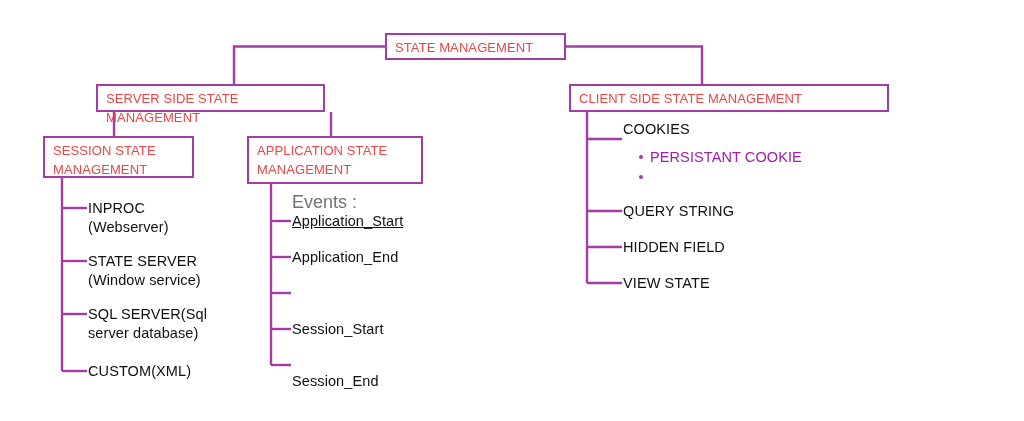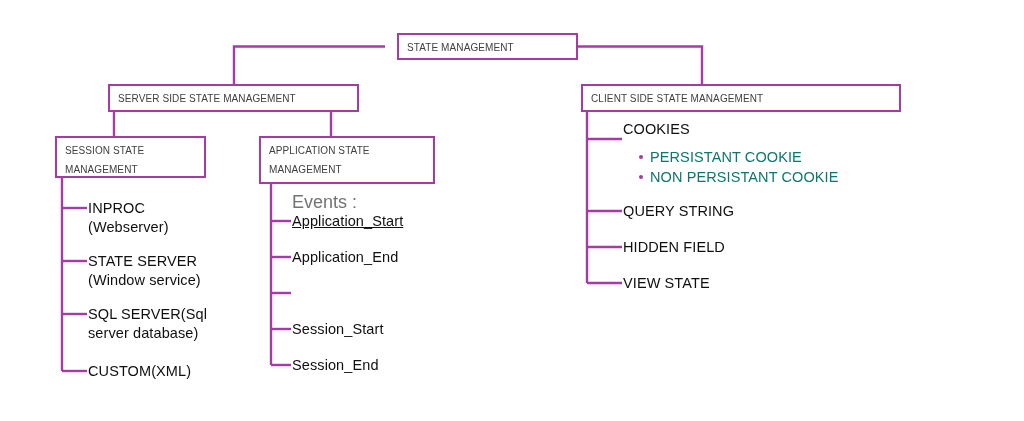--- a/index.html
+++ b/index.html
@@ -26,44 +26,43 @@
     top: 0;
     width: 1024px;
     height: 421px;
     pointer-events: none;
   }
   .node-box {
     position: absolute;
     box-sizing: border-box;
     border: 2px solid #a53ca5;
     background: #ffffff;
-    font-size: 10px;
+    font-size: 13px;
     line-height: 19px;
-    color: #404040;
+    color: #ef4444;
     padding: 3px 7px 3px 8px;
     white-space: pre-line;
     letter-spacing: 0.1px;
-    margin-left: 12px;
   }
   .node-box.center {
     text-align: left;
   }
   .leaf {
     position: absolute;
     font-size: 14.5px;
     line-height: 19px;
     color: #101010;
     white-space: pre-line;
     letter-spacing: 0.1px;
   }
   .sub-list {
     position: absolute;
     font-size: 14.5px;
     line-height: 19.5px;
-    color: #0f766e;
+    color: #a21caf;
     letter-spacing: 0.1px;
   }
   .sub-item {
     display: block;
     white-space: nowrap;
   }
   .bullet-dot {
     display: inline-block;
     width: 4px;
     height: 4px;
@@ -111,21 +110,21 @@
       <path d="M 587 112 L 587 283"></path>
       <path d="M 587 139 L 622 139"></path>
       <path d="M 587 211 L 622 211"></path>
       <path d="M 587 247 L 622 247"></path>
       <path d="M 587 283 L 622 283"></path>
     </g>
   </svg>
 
   <div class="node-box center" style="left:385px; top:33px; width:181px; height:27px;">STATE MANAGEMENT</div>
 
-  <div class="node-box" style="left:96px; top:84px; width:251px; height:28px;">SERVER SIDE STATE MANAGEMENT</div>
+  <div class="node-box" style="left:96px; top:84px; width:229px; height:28px;">SERVER SIDE STATE MANAGEMENT</div>
 
   <div class="node-box" style="left:569px; top:84px; width:320px; height:28px;">CLIENT SIDE STATE MANAGEMENT</div>
 
   <div class="node-box" style="left:43px; top:136px; width:151px; height:42px;">SESSION STATE
 MANAGEMENT</div>
 
   <div class="node-box" style="left:247px; top:136px; width:176px; height:48px;">APPLICATION STATE
 MANAGEMENT</div>
 
   <div class="leaf" style="left:88px; top:199px;">INPROC
@@ -134,26 +133,26 @@
 (Window service)</div>
   <div class="leaf" style="left:88px; top:305px;">SQL SERVER(Sql
 server database)</div>
   <div class="leaf" style="left:88px; top:362px;">CUSTOM(XML)</div>
 
   <div class="events-label" style="left:292px; top:193px;">Events :</div>
 
   <div class="leaf" style="left:292px; top:212px;text-decoration:underline;">Application_Start</div>
   <div class="leaf" style="left:292px; top:248px;">Application_End</div>
   <div class="leaf" style="left:292px; top:320px;text-align:center;">Session_Start</div>
-  <div class="leaf" style="left:292px; top:356px;">Session_End</div>
+  <div class="leaf" style="left:292px; top:372px;">Session_End</div>
 
   <div class="leaf" style="left:623px; top:120px;">COOKIES</div>
 
   <div class="sub-list" style="left:639px; top:148px;">
     <span class="sub-item"><span class="bullet-dot"></span><span>PERSISTANT COOKIE</span></span>
-    <span class="sub-item"><span class="bullet-dot"></span><span>NON PERSISTANT COOKIE</span></span>
+    <span class="sub-item"><span class="bullet-dot"></span></span>
   </div>
 
   <div class="leaf" style="left:623px; top:202px;">QUERY STRING</div>
   <div class="leaf" style="left:623px; top:238px;">HIDDEN FIELD</div>
   <div class="leaf" style="left:623px; top:274px;">VIEW STATE</div>
 
 </div>
 
 </body></html>

